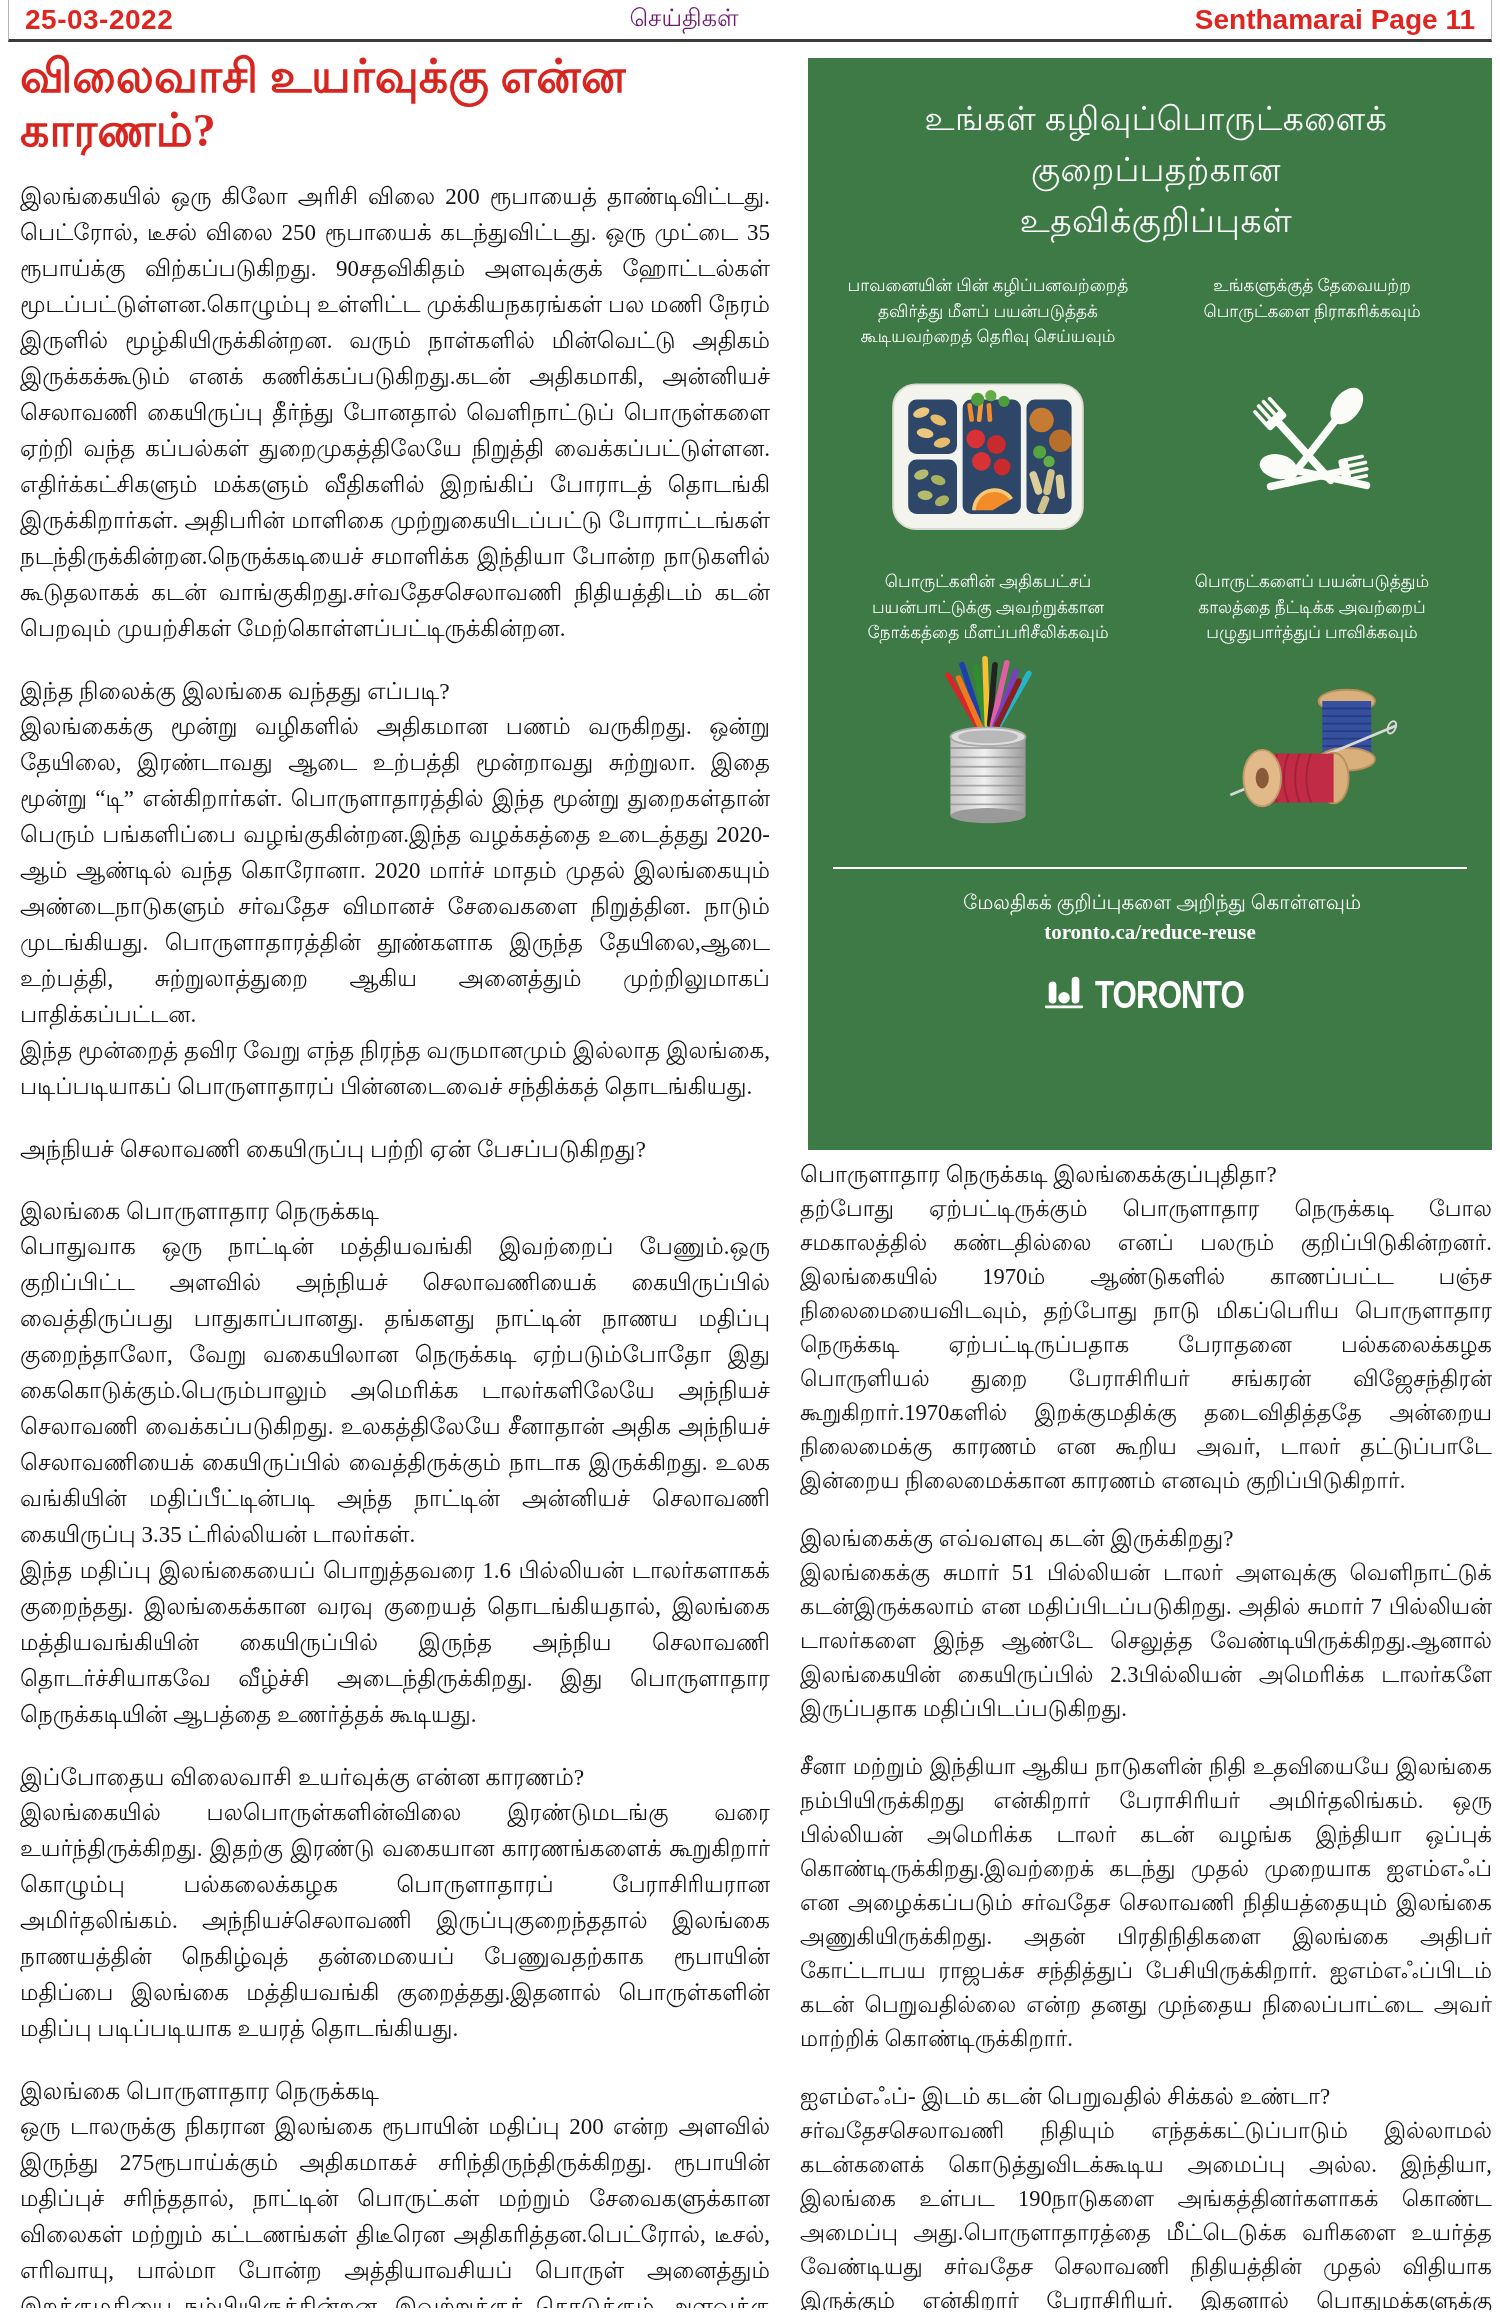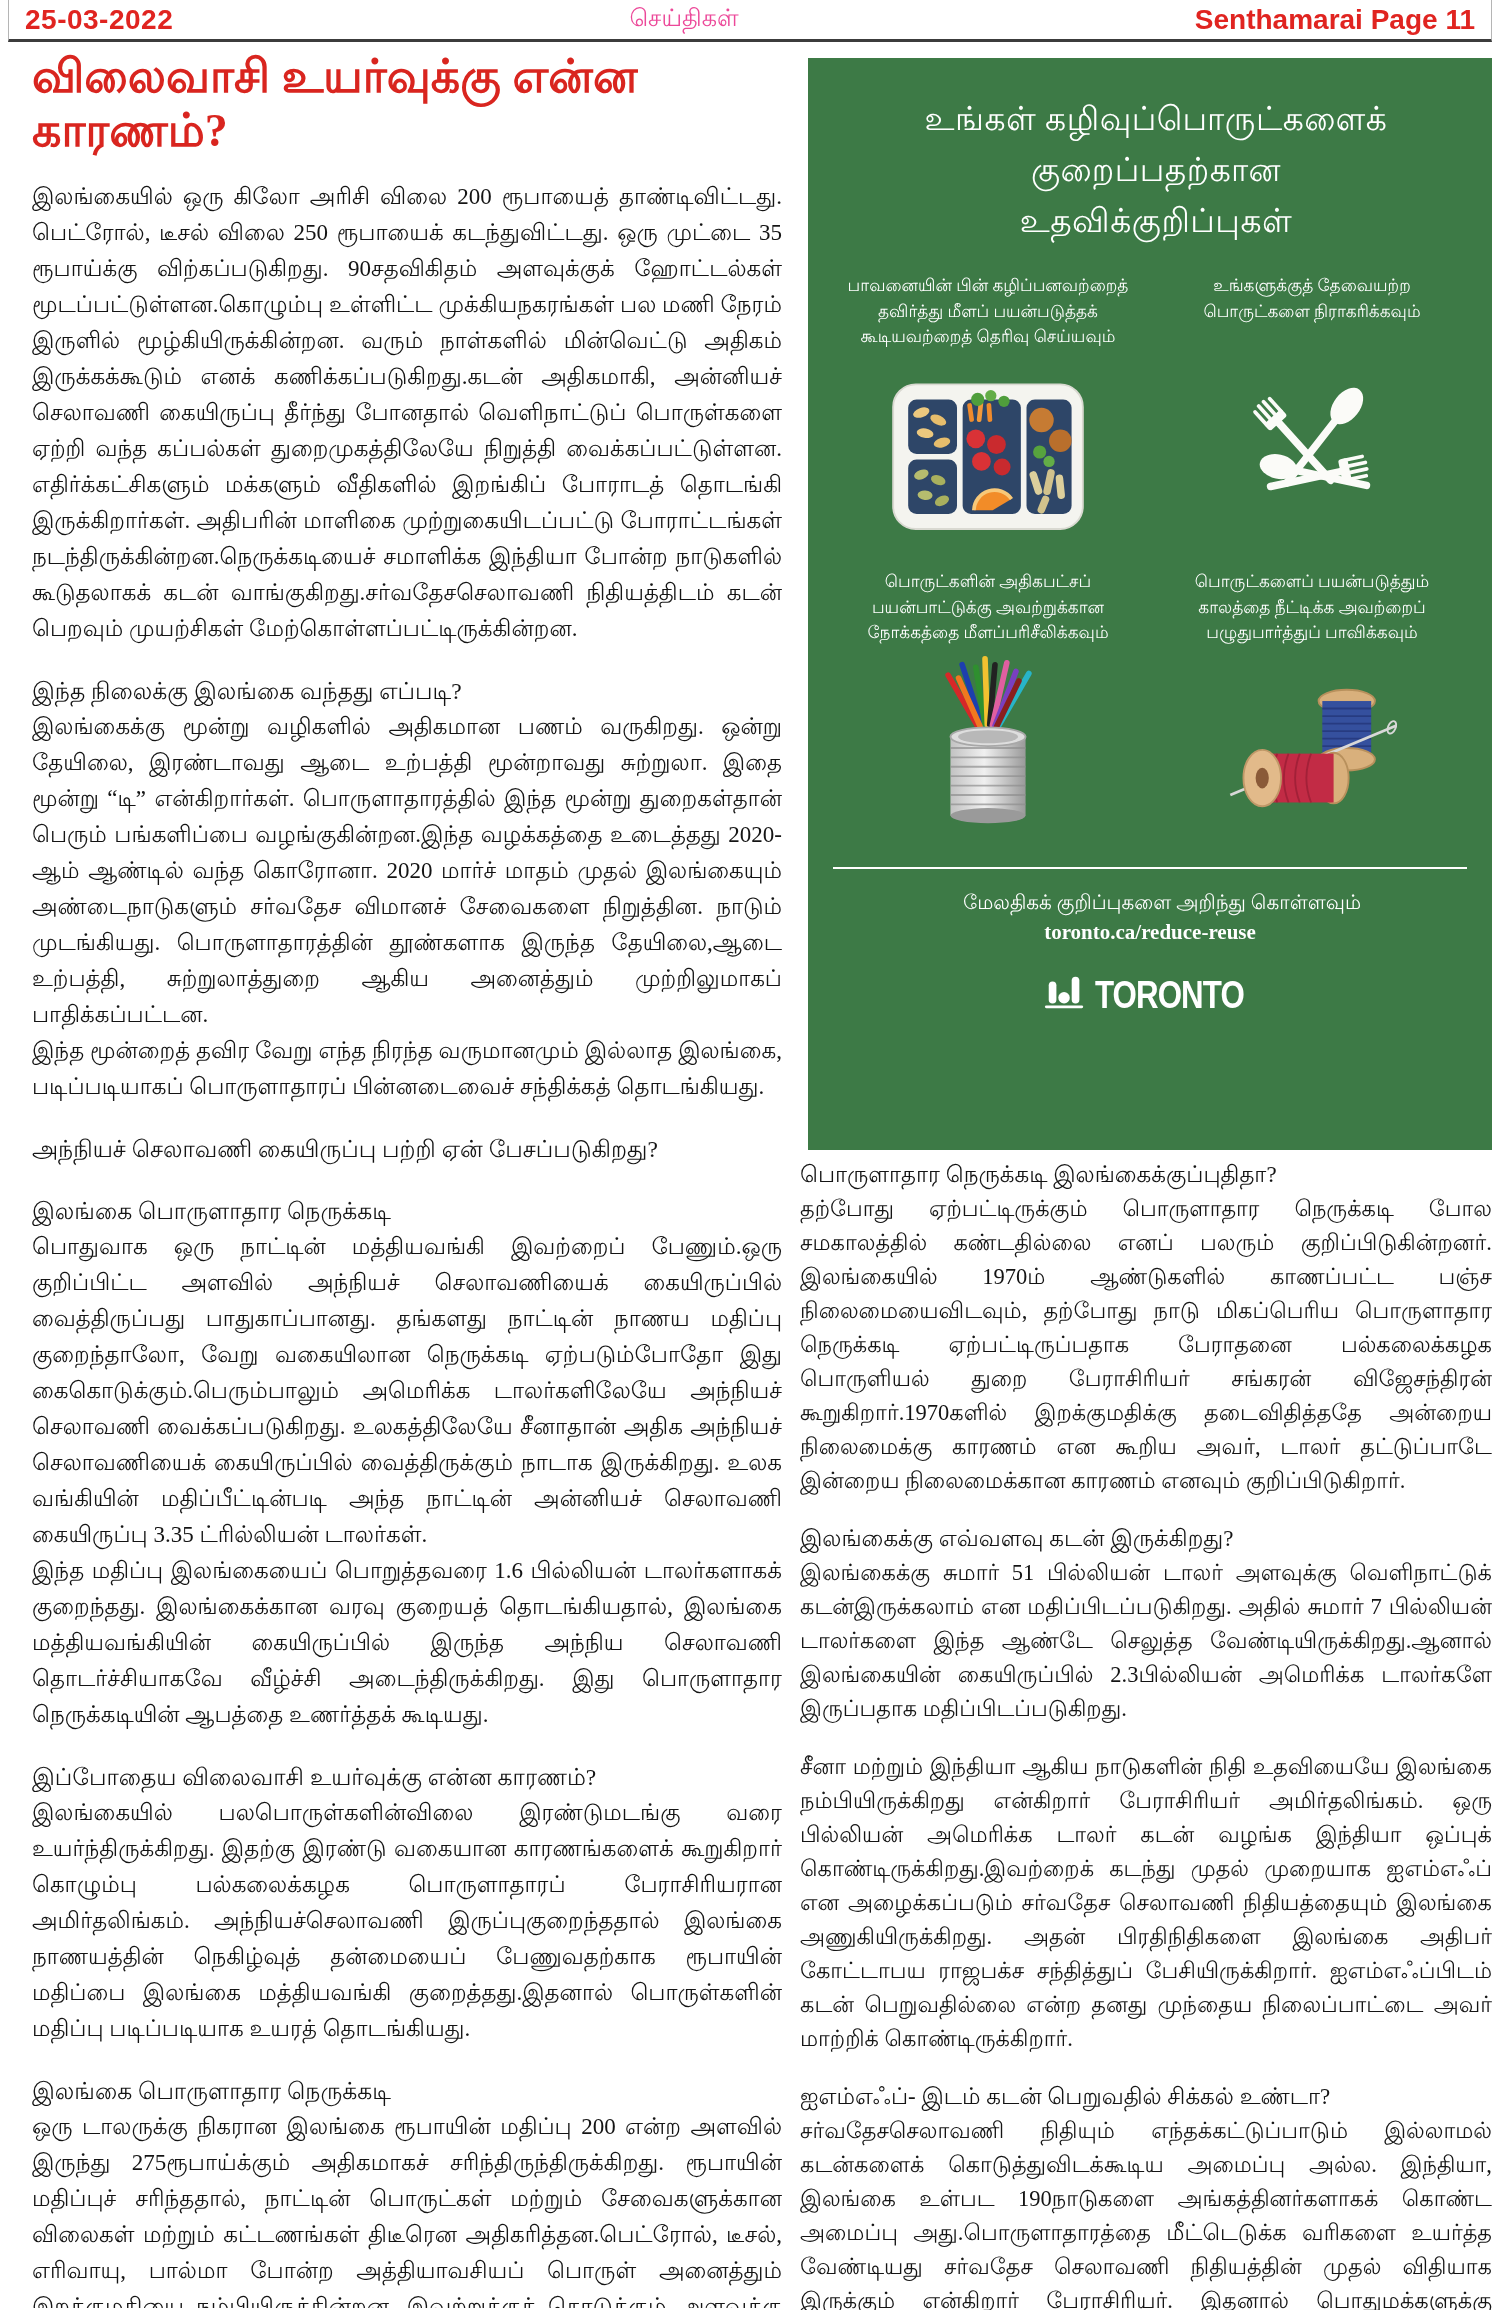--- a/index.html
+++ b/index.html
@@ -4,24 +4,24 @@
 <style>
   html,body{margin:0;padding:0;background:#ffffff;}
   .page{position:relative;width:1500px;height:2318px;background:#ffffff;overflow:hidden;
         font-family:"Liberation Serif",serif;color:#141414;}
   
   .header{position:absolute;left:8px;right:8px;top:0;height:42px;display:flex;align-items:center;
           justify-content:space-between;padding:0 16px;box-sizing:border-box;
           border-left:1px solid #b5b5b5;border-right:1px solid #b5b5b5;border-bottom:3px solid #3c3c3c;
           font-family:"Liberation Sans",sans-serif;}
   .hdr-date{color:#e02420;font-weight:bold;font-size:28px;letter-spacing:.5px;}
-  .hdr-section{color:#ec4899;font-size:24px;}
+  .hdr-section{color:#701a75;font-size:24px;}
   .hdr-paper{color:#e02420;font-weight:bold;font-size:28px;}
   
-  .left-col{position:absolute;left:20px;top:46px;width:750px;height:2262px;overflow:hidden;margin-left:12px;}
+  .left-col{position:absolute;left:20px;top:46px;width:750px;height:2262px;overflow:hidden;}
   .headline{color:#d9251f;font-weight:bold;font-size:46px;line-height:1.18;margin:4px 0 20px 0;}
   .para{font-size:23px;line-height:36px;text-align:justify;margin:0;}
   .subhead{font-size:23.5px;line-height:36px;margin:26px 0 0 0;font-weight:normal;}
   
   .right-col{position:absolute;left:800px;top:1158px;width:692px;height:1152px;overflow:hidden;}
   .right-col .para{font-size:22.5px;line-height:34px;}
   .right-col .subhead{font-size:23px;line-height:34px;margin-top:24px;}
   
   .ad{position:absolute;left:808px;top:58px;width:684px;height:1092px;background:#3d7a46;color:#ffffff;
       text-align:center;box-sizing:border-box;}

